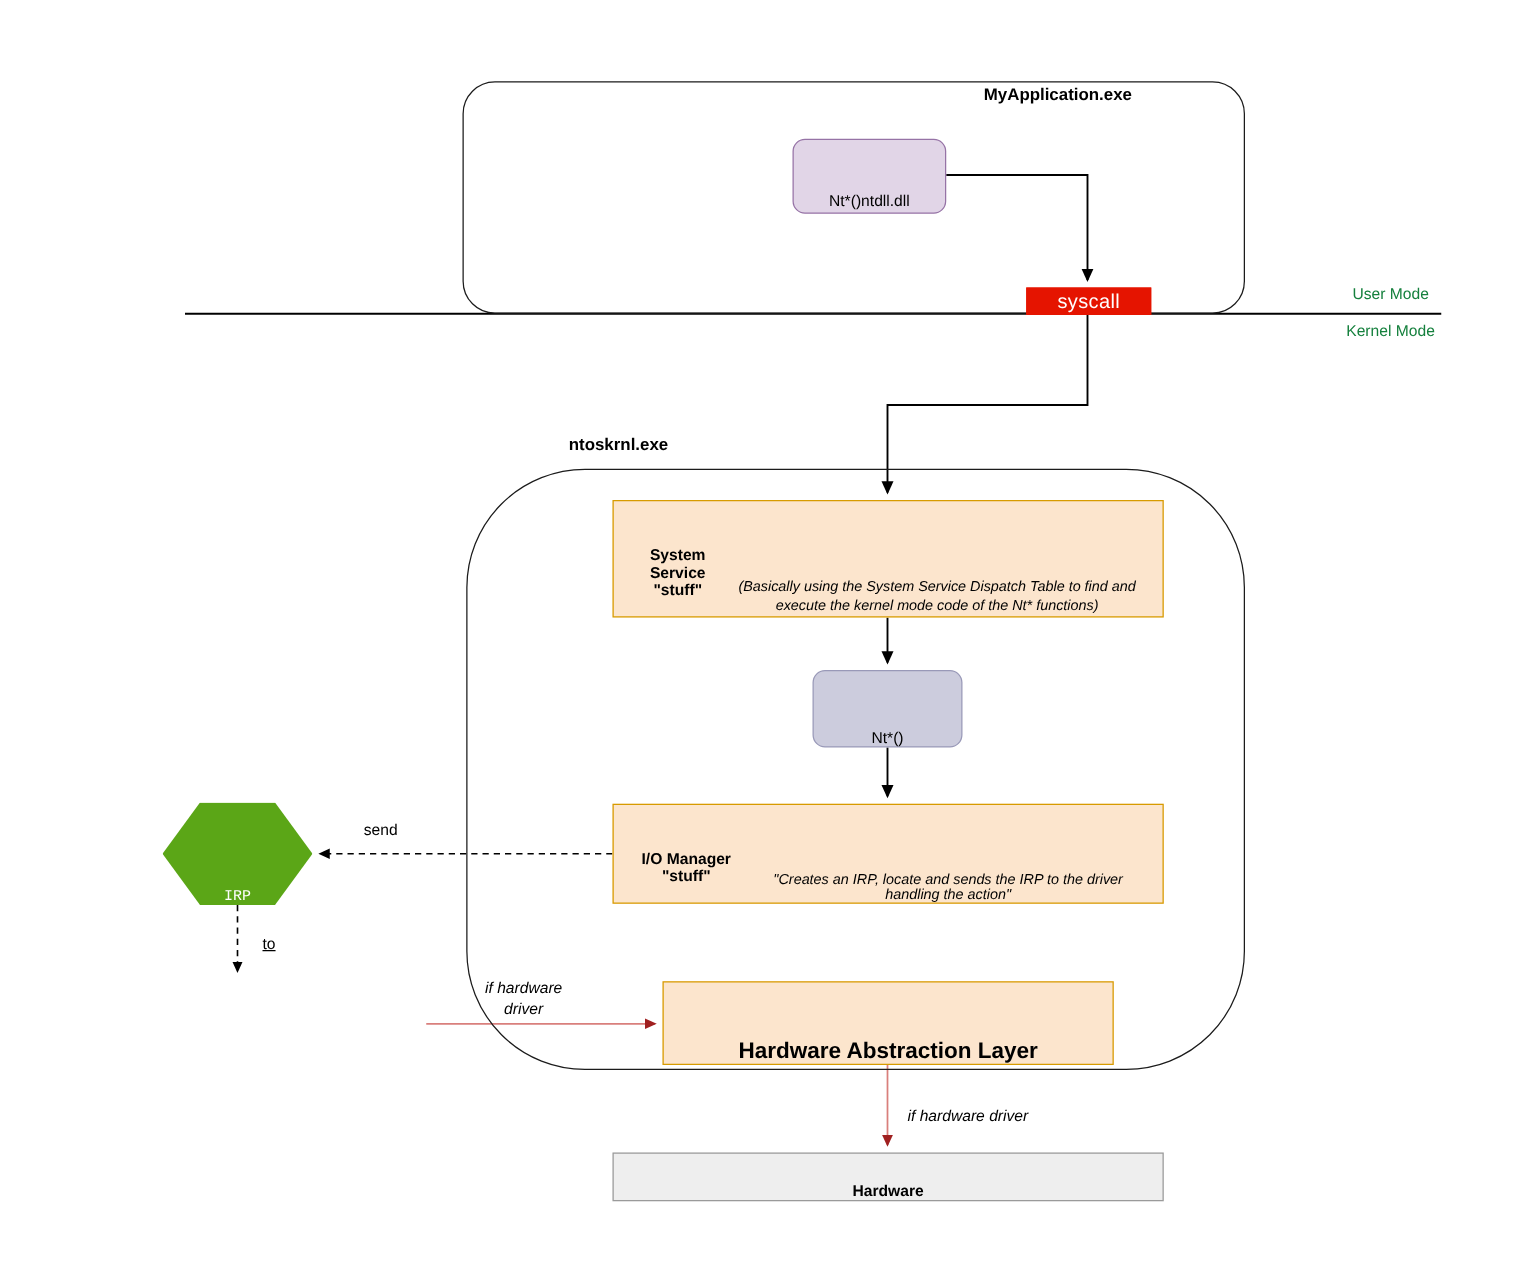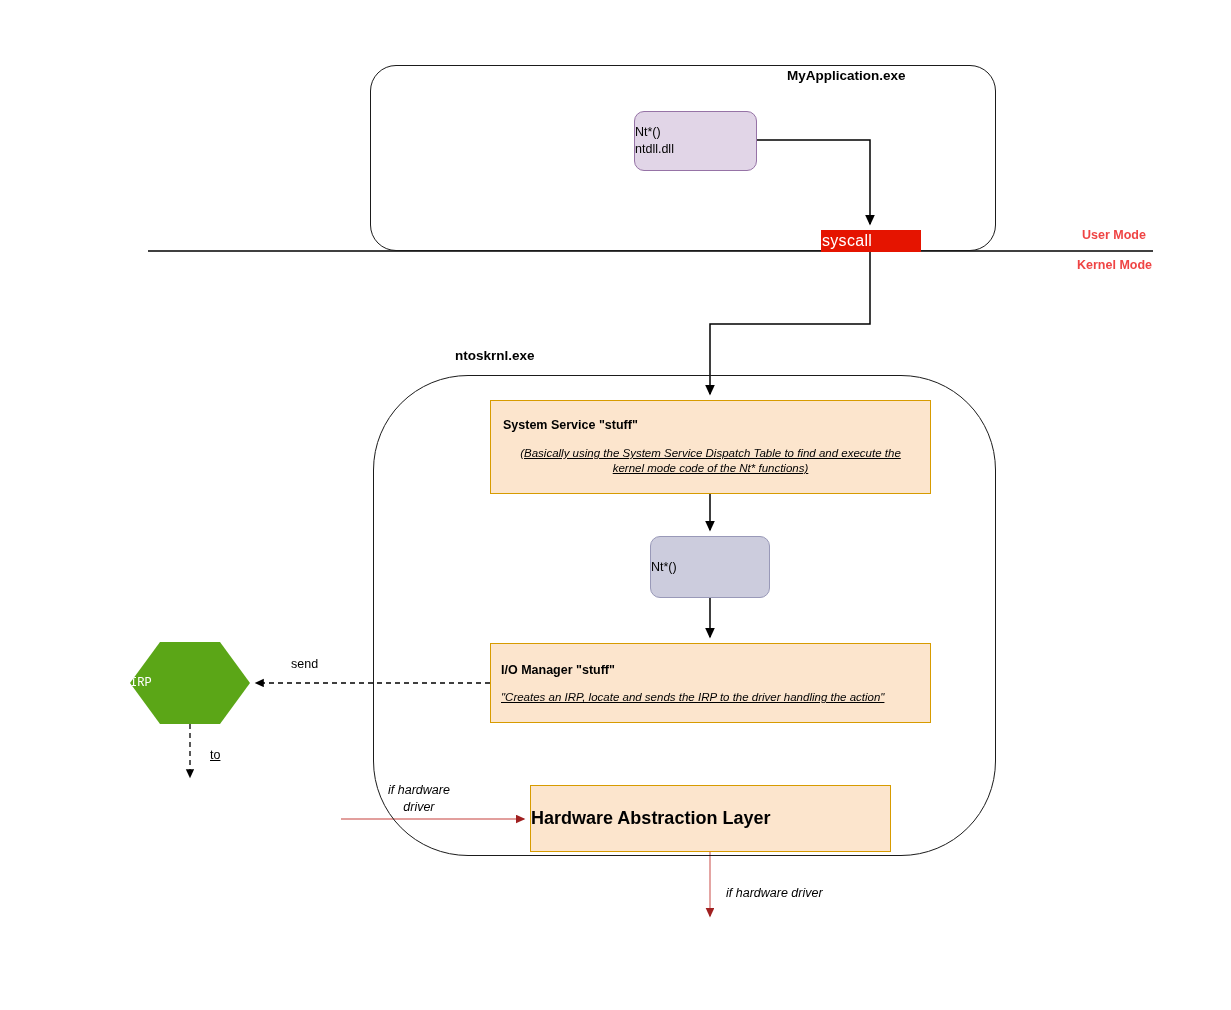--- a/index.html
+++ b/index.html
@@ -22,33 +22,32 @@
     left: 0;
     top: 0;
     width: 1231px;
     height: 1010px;
     pointer-events: none;
   }
   .node {
     position: absolute;
     box-sizing: border-box;
     display: flex;
-    flex-direction: column;
-    align-items: flex-start;
+    flex-direction: row;
+    align-items: flex-end;
     justify-content: center;
     text-align: center;
   }
   .node-title {
     font-weight: bold;
     color: #000000;
   }
   .node-sub {
     font-style: italic;
     color: #000000;
-    text-decoration: underline;
   }
 
   
   .container-frame {
     position: absolute;
     box-sizing: border-box;
     border: 1.6px solid #1b1b1b;
     background: transparent;
   }
   .container-label {
@@ -102,23 +101,23 @@
     background: #e51400;
     border: 1px solid #e51400;
     font-size: 16px;
     color: #ffffff;
     letter-spacing: 0.3px;
   }
 
   
   .mode-label {
     position: absolute;
-    font-weight: bold;
-    font-size: 12.5px;
-    color: #ef4444;
+    font-weight: normal;
+    font-size: 12.5px;
+    color: #15803d;
     white-space: nowrap;
   }
   #user-mode-label { left: 1082px; top: 228px; }
   #kernel-mode-label { left: 1077px; top: 258px; }
 
   
   #system-service-node {
     left: 490px;
     top: 400px;
     width: 441px;
@@ -286,20 +285,23 @@
 
   <div class="node" id="irp-node">
     <div>IRP</div>
   </div>
 
 
   <div class="node" id="hal-node">
     <div class="node-title">Hardware Abstraction Layer</div>
   </div>
 
+  <div class="node" id="hardware-node">
+    <div class="node-title">Hardware</div>
+  </div>
 
   <div class="edge-label" id="label-send">send</div>
 
   <div class="edge-label" id="label-to">to</div>
 
   <div class="edge-label italic" id="label-if-hw-driver-1">
     <div>if  hardware</div>
     <div>driver</div>
   </div>
 

